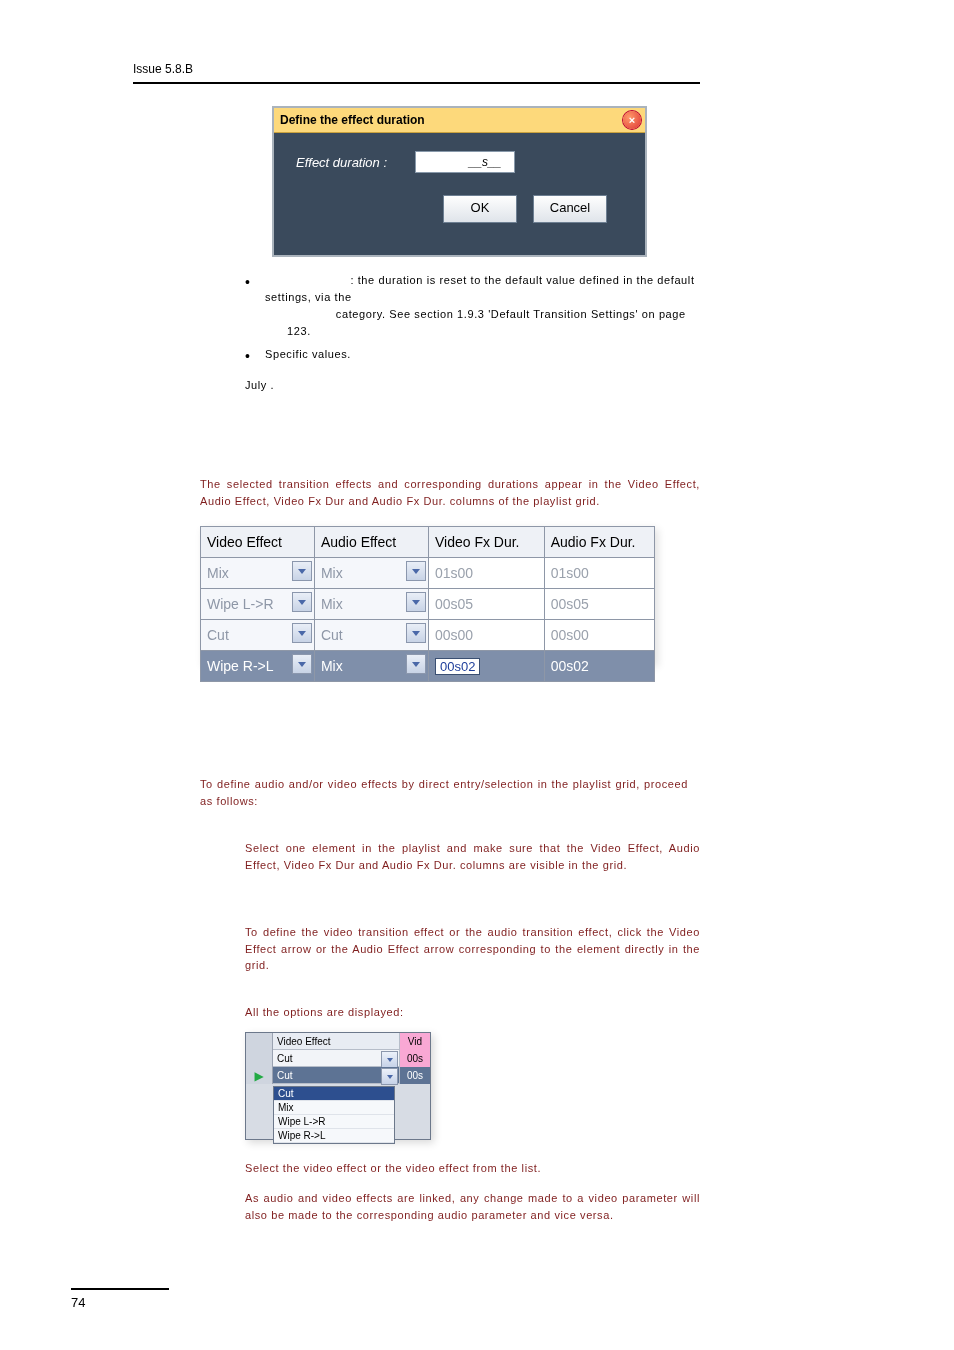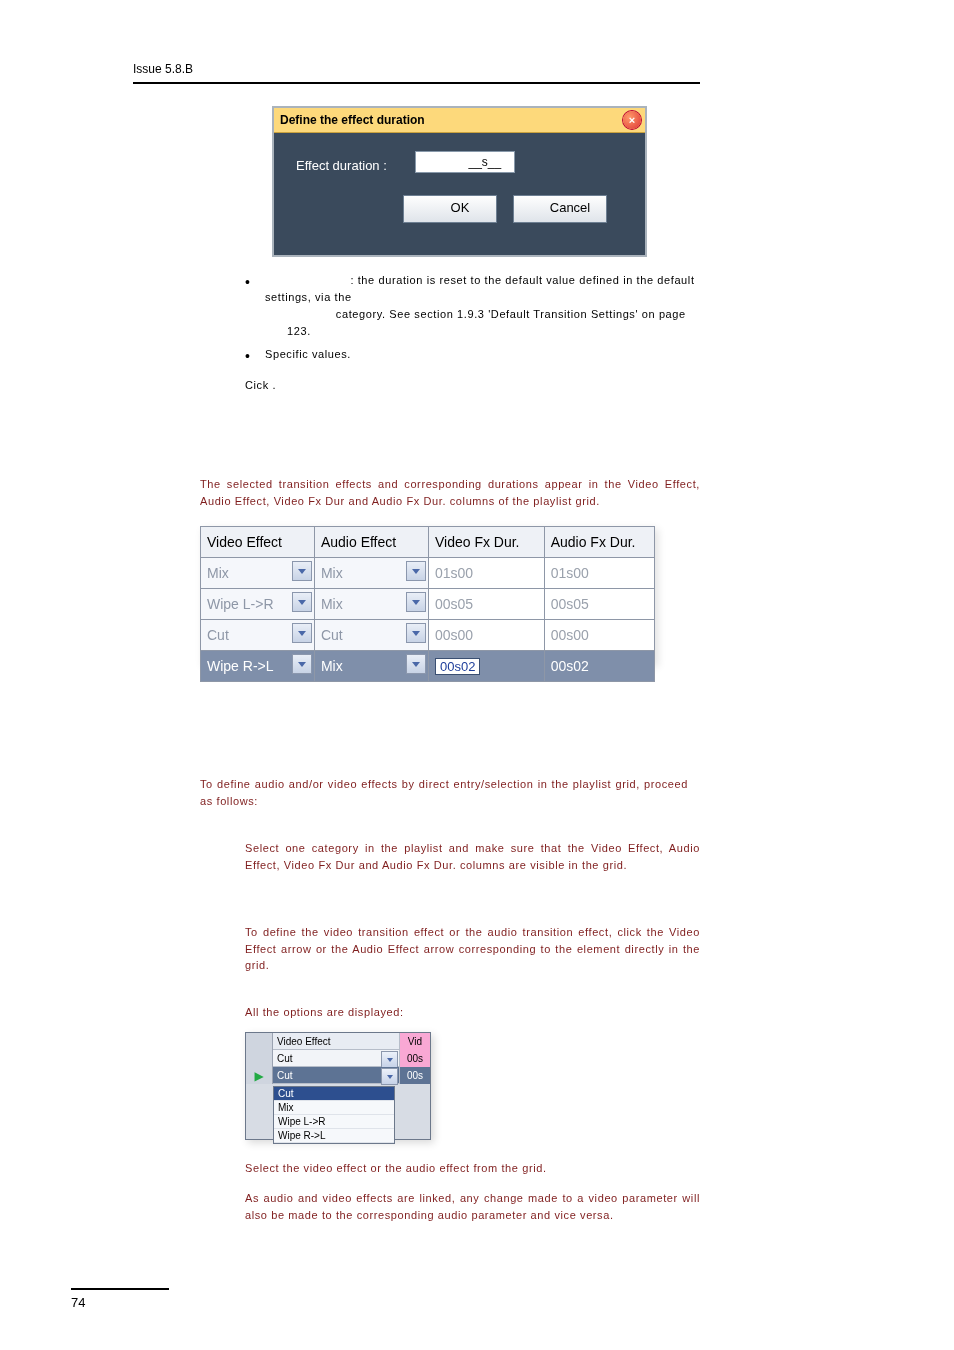--- a/index.html
+++ b/index.html
@@ -85,33 +85,33 @@
       border-radius: 50%;
       background: radial-gradient(circle at 35% 35%, #ff9a6a, #d33);
       color: #fff;
       font-size: 11px;
       line-height: 18px;
       text-align: center;
       font-family: sans-serif;
       box-shadow: 0 0 0 1px #b03;
     }
     .fig1 .body { padding: 18px 22px 10px 22px; color:#fff; font-size:13px;}
-    .fig1 .row1 { display:flex; align-items:flex-end; gap:28px; }
+    .fig1 .row1 { display:flex; align-items:center; gap:28px;font-style:italic; }
     .fig1 .inputbox {
       display:inline-block; width:58px; height:20px; background:#fff; color:#000;
       font-size:12px; text-align:center; line-height:20px;
       border:1px solid #8899aa;
       padding-left:40px;
     }
     .fig1 .btnrow { margin-top:22px; display:flex; gap:16px; justify-content:flex-end; padding-right:16px;}
     .fig1 .btn {
       display:inline-block; min-width:72px; height:26px;
       background:linear-gradient(#fefefe,#dfe4ea);
       border:1px solid #6d7f92; font-size:13px; color:#000;
-      text-align:center; line-height:24px;padding-left:20px;
+      text-align:center; line-height:24px;
     }
     
     .bullets {
       position: absolute;
       left: 245px;
       top: 272px;
       right: 130px;
       font-size: 11px;
       line-height: 1.55;
       letter-spacing: 0.6px;
@@ -232,21 +232,21 @@
   <div class="bullets">
     <ul>
       <li>
         <span style="visibility:hidden;">xxxxxxxxxxxxxx</span><span>: the duration is reset to the default value defined in the default settings, via the</span>
         <span class="inner">
           <span style="visibility:hidden;">xxxxxxxx</span><span>category. See section 1.9.3 'Default Transition Settings' on page 123.</span>
         </span>
       </li>
       <li>Specific values.</li>
     </ul>
-    <div style="margin-top:14px;">Cick       .</div>
+    <div style="margin-top:14px;">July       .</div>
   </div>
 
   <div class="col para1">The selected transition effects and corresponding durations appear in the Video Effect, Audio Effect, Video Fx Dur and Audio Fx Dur. columns of the playlist grid.</div>
 
   <div class="fig2">
     <table>
       <tbody>
           <tr>
         <th class="colE">Video Effect</th>
         <th class="colA">Audio Effect</th>
@@ -275,21 +275,21 @@
         <td class="cell-dd"><span>Wipe R-&gt;L</span><span class="ddicon"></span></td>
         <td class="cell-dd"><span>Mix</span><span class="ddicon"></span></td>
         <td><span class="editbox">00s02</span></td>
         <td>00s02</td>
       </tr>
     </tbody>
       </table>
   </div>
 
   <div class="col stepsIntro">To define audio and/or video effects by direct entry/selection in the playlist grid, proceed as follows:</div>
-  <div class="col step1">Select one category in the playlist and make sure that the Video Effect, Audio Effect, Video Fx Dur and Audio Fx Dur. columns are visible in the grid.</div>
+  <div class="col step1">Select one element in the playlist and make sure that the Video Effect, Audio Effect, Video Fx Dur and Audio Fx Dur. columns are visible in the grid.</div>
   <div class="col step3">All the options are displayed:</div>
   <div class="col step2">To define the video transition effect or the audio transition effect, click the Video Effect arrow or the Audio Effect arrow corresponding to the element directly in the grid.</div>
 
   <div class="fig3">
     <div class="row">
       <div class="gutter"></div>
       <div class="veh header">Video Effect</div>
       <div class="vecol2 header">Vid</div>
     </div>
     <div class="row">
@@ -311,18 +311,18 @@
       <div class="vecol2 sel">00s</div>
     </div>
     <div class="list">
       <div class="hi">Cut</div>
       <div>Mix</div>
       <div>Wipe L-&gt;R</div>
       <div>Wipe R-&gt;L</div>
     </div>
   </div>
 
-  <div class="col afterfig">Select the video effect or the audio effect from the grid.</div>
+  <div class="col afterfig">Select the video effect or the video effect from the list.</div>
   <div class="col afterfig2">As audio and video effects are linked, any change made to a video parameter will also be made to the corresponding audio parameter and vice versa.</div>
 
   <div class="footer-rule"></div>
   <div class="footer-num">74</div>
 </div>
 
 </body></html>

